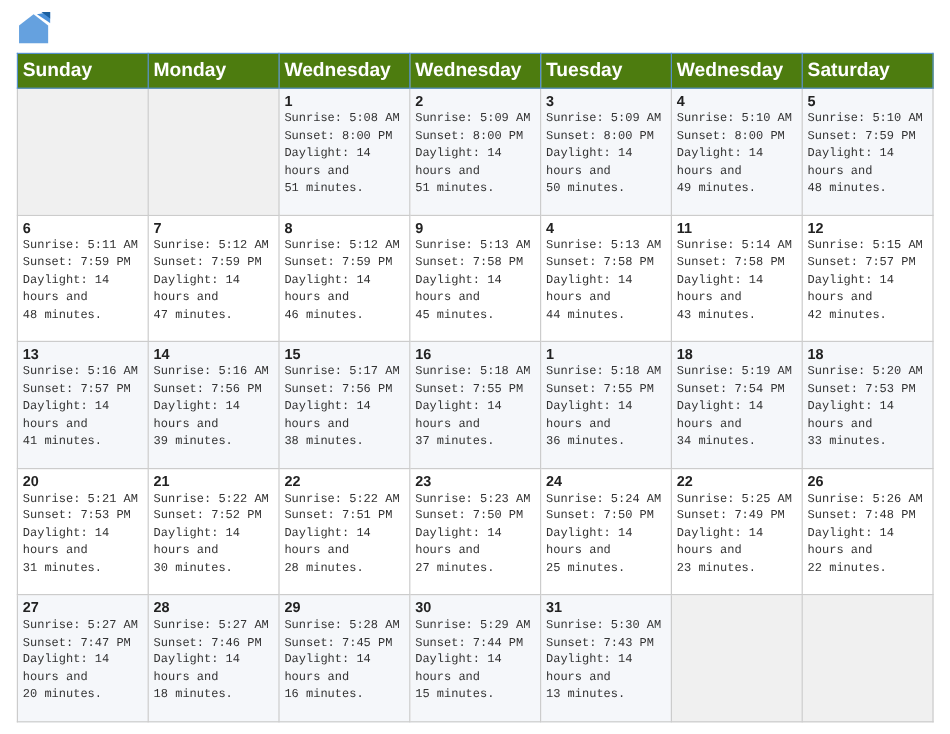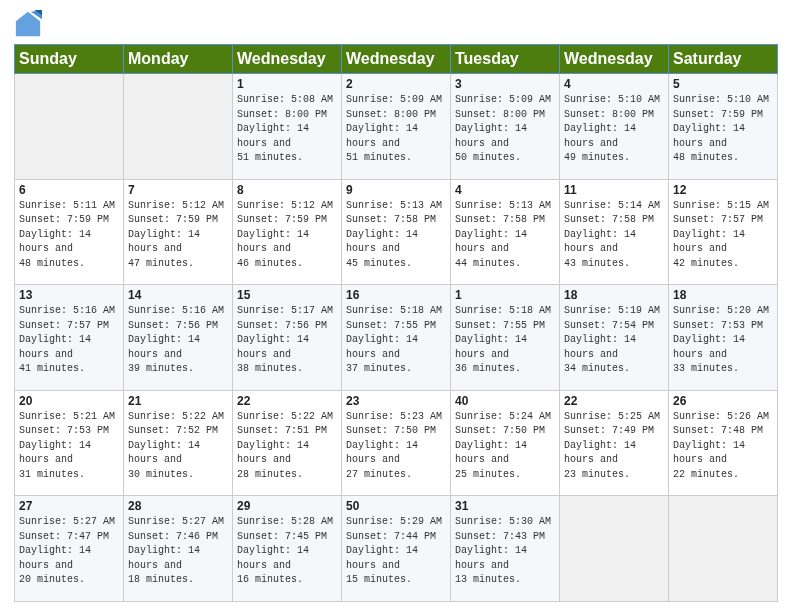--- a/index.html
+++ b/index.html
@@ -233,21 +233,21 @@
           </td>
           <td>
             <span class="day-number">22</span>
             <div class="cell-info">Sunrise: 5:22 AM<br>Sunset: 7:51 PM<br>Daylight: 14 hours and<br>28 minutes.</div>
           </td>
           <td>
             <span class="day-number">23</span>
             <div class="cell-info">Sunrise: 5:23 AM<br>Sunset: 7:50 PM<br>Daylight: 14 hours and<br>27 minutes.</div>
           </td>
           <td>
-            <span class="day-number">40</span>
+            <span class="day-number">24</span>
             <div class="cell-info">Sunrise: 5:24 AM<br>Sunset: 7:50 PM<br>Daylight: 14 hours and<br>25 minutes.</div>
           </td>
           <td>
             <span class="day-number">22</span>
             <div class="cell-info">Sunrise: 5:25 AM<br>Sunset: 7:49 PM<br>Daylight: 14 hours and<br>23 minutes.</div>
           </td>
           <td>
             <span class="day-number">26</span>
             <div class="cell-info">Sunrise: 5:26 AM<br>Sunset: 7:48 PM<br>Daylight: 14 hours and<br>22 minutes.</div>
           </td>
@@ -259,21 +259,21 @@
           </td>
           <td>
             <span class="day-number">28</span>
             <div class="cell-info">Sunrise: 5:27 AM<br>Sunset: 7:46 PM<br>Daylight: 14 hours and<br>18 minutes.</div>
           </td>
           <td>
             <span class="day-number">29</span>
             <div class="cell-info">Sunrise: 5:28 AM<br>Sunset: 7:45 PM<br>Daylight: 14 hours and<br>16 minutes.</div>
           </td>
           <td>
-            <span class="day-number">50</span>
+            <span class="day-number">30</span>
             <div class="cell-info">Sunrise: 5:29 AM<br>Sunset: 7:44 PM<br>Daylight: 14 hours and<br>15 minutes.</div>
           </td>
           <td>
             <span class="day-number">31</span>
             <div class="cell-info">Sunrise: 5:30 AM<br>Sunset: 7:43 PM<br>Daylight: 14 hours and<br>13 minutes.</div>
           </td>
           <td class="empty-cell"></td>
           <td class="empty-cell"></td>
         </tr>
       </tbody>

